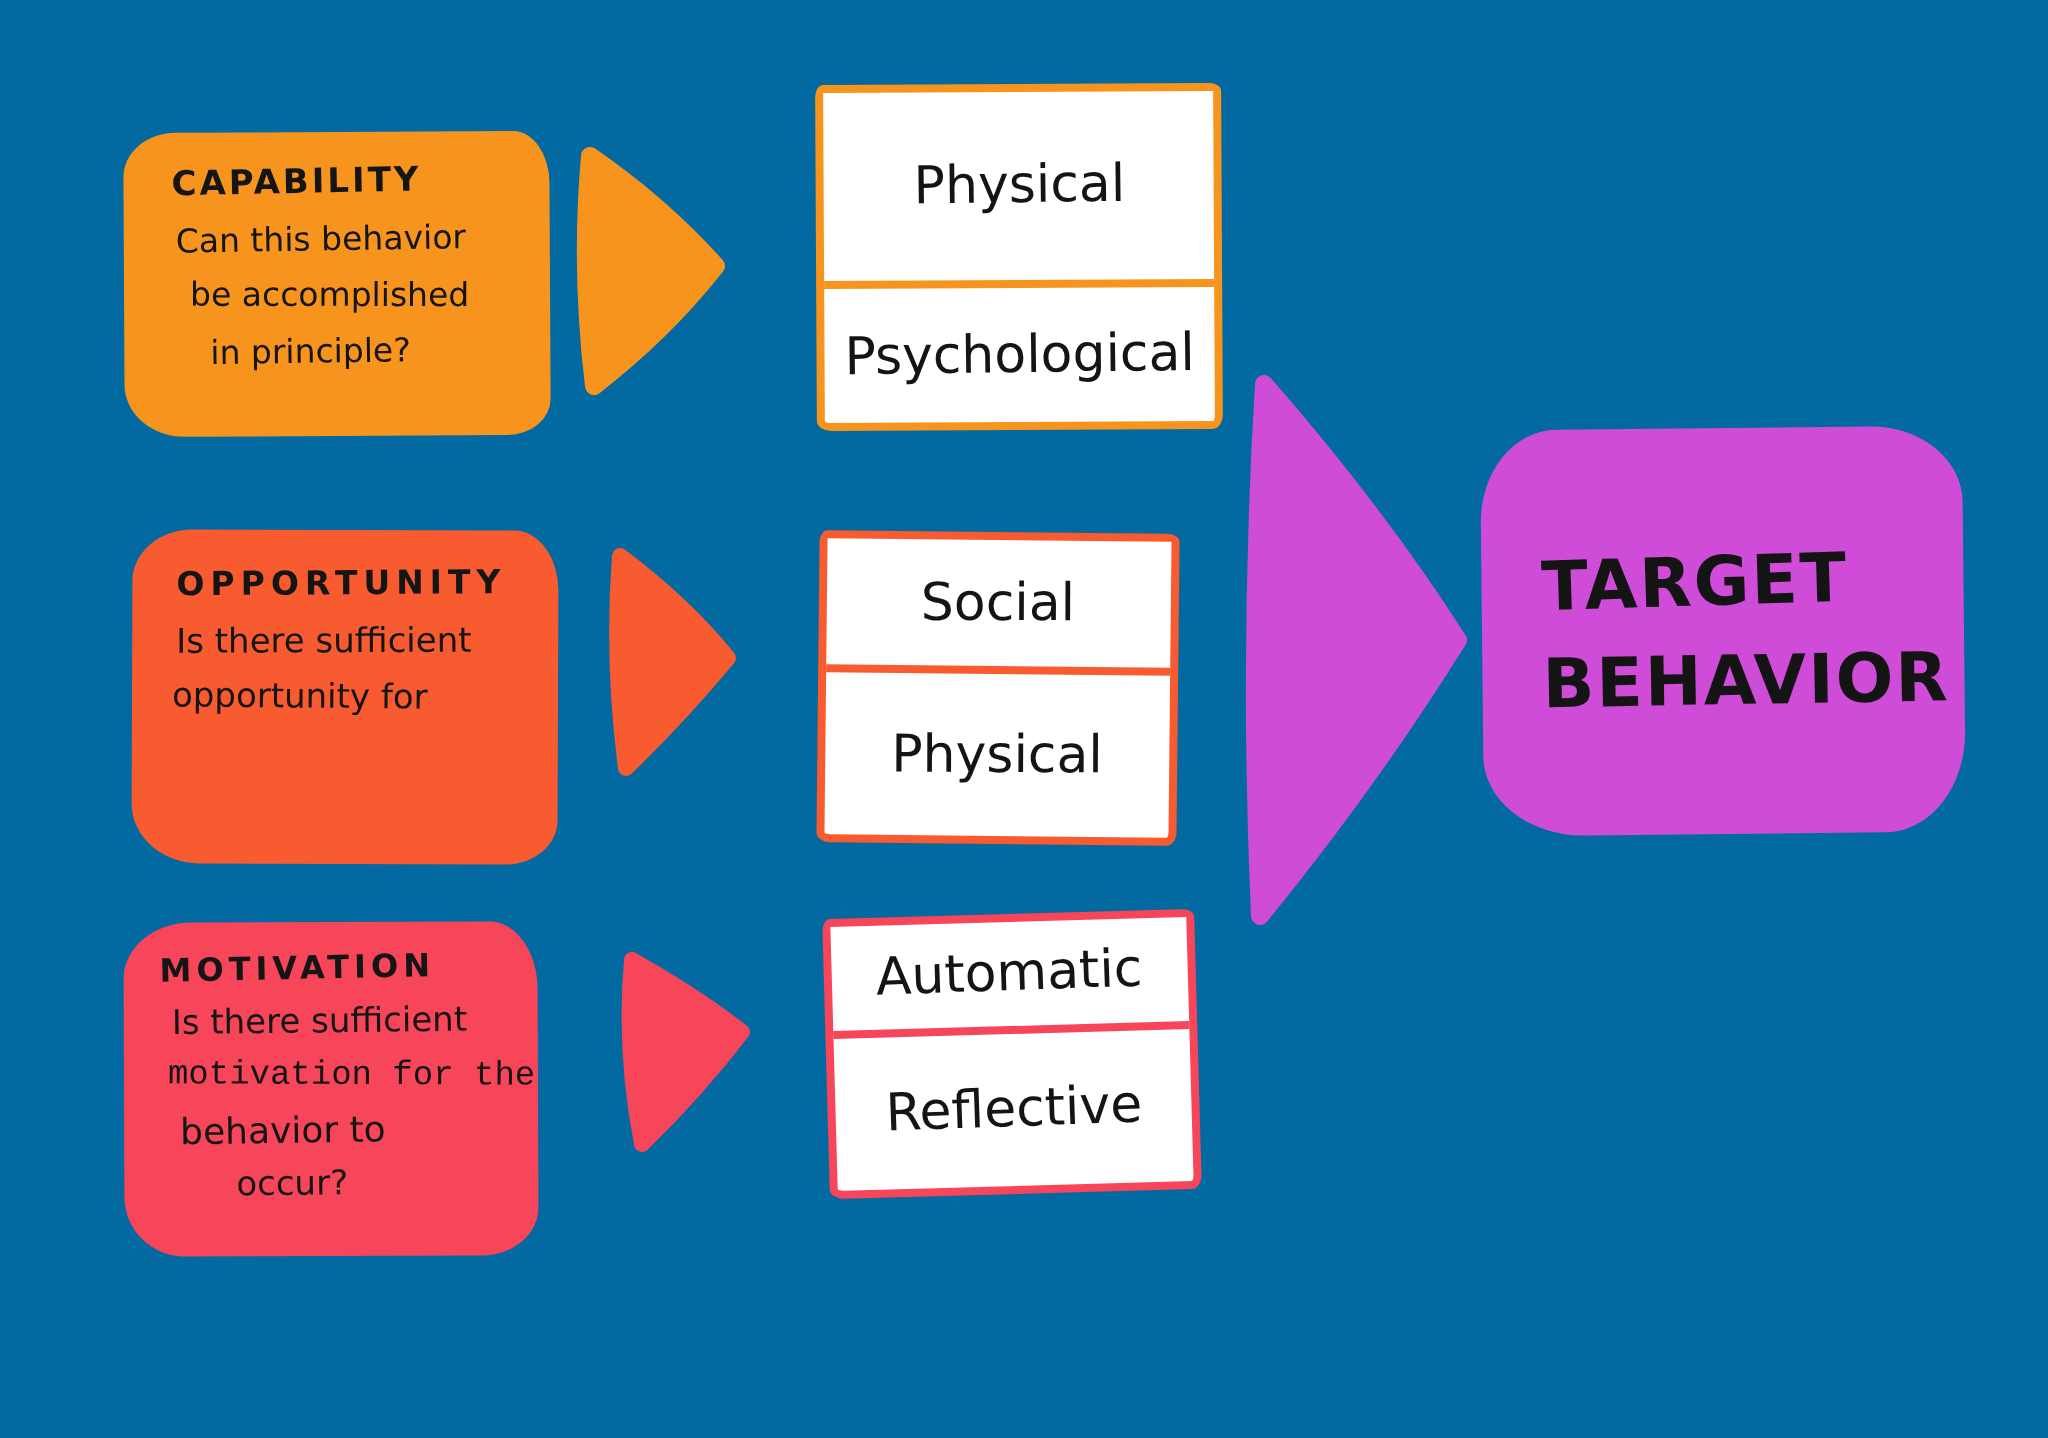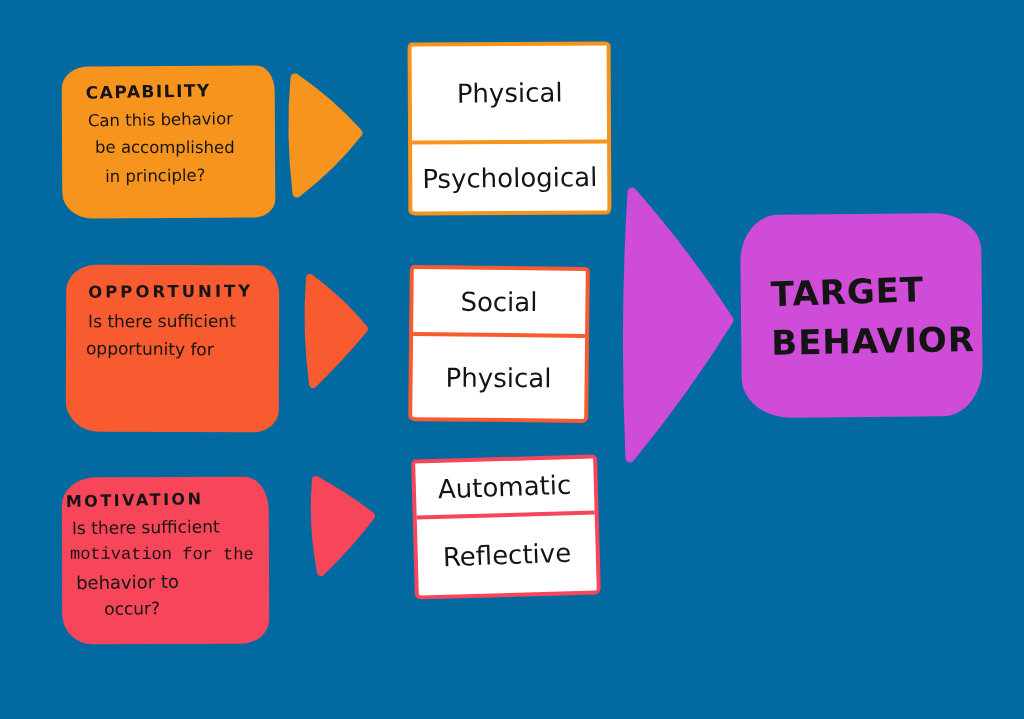--- a/index.html
+++ b/index.html
@@ -31,21 +31,21 @@
   }
   .card-opportunity .card-title{font-size:16.5px;letter-spacing:3px;transform:rotate(-0.6deg);margin-bottom:6px;}
   .card-opportunity .q-line{font-size:17px;line-height:28px;}
   .card-opportunity .q1{margin-left:0;transform:rotate(-0.4deg);}
   .card-opportunity .q2{margin-left:-2px;transform:rotate(0.3deg);}
   .card-opportunity .q3{margin-left:0;transform:rotate(-0.3deg);}
 
   .card-motivation{
     left:62px;top:461px;width:207px;height:167px;background:#F7455A;
     border-radius:34px 24px 28px 30px / 28px 34px 24px 30px;
-    padding:13px 8px 0 4px;transform:rotate(-0.2deg);margin-top:16px;
+    padding:13px 8px 0 18px;transform:rotate(-0.2deg);
   }
   .card-motivation .card-title{font-size:16px;letter-spacing:2.5px;transform:rotate(-1deg);margin-bottom:5px;}
   .card-motivation .q-line{font-size:17px;line-height:27px;}
   .card-motivation .q1{margin-left:6px;transform:rotate(-0.5deg);}
   .card-motivation .q2{margin-left:4px;transform:rotate(0.4deg);font-family:Liberation Mono, monospace;}
   .card-motivation .q3{margin-left:10px;font-size:18px;transform:rotate(-0.6deg);}
   .card-motivation .q4{margin-left:38px;transform:rotate(-0.4deg);}
 
   
   .factor-table{

